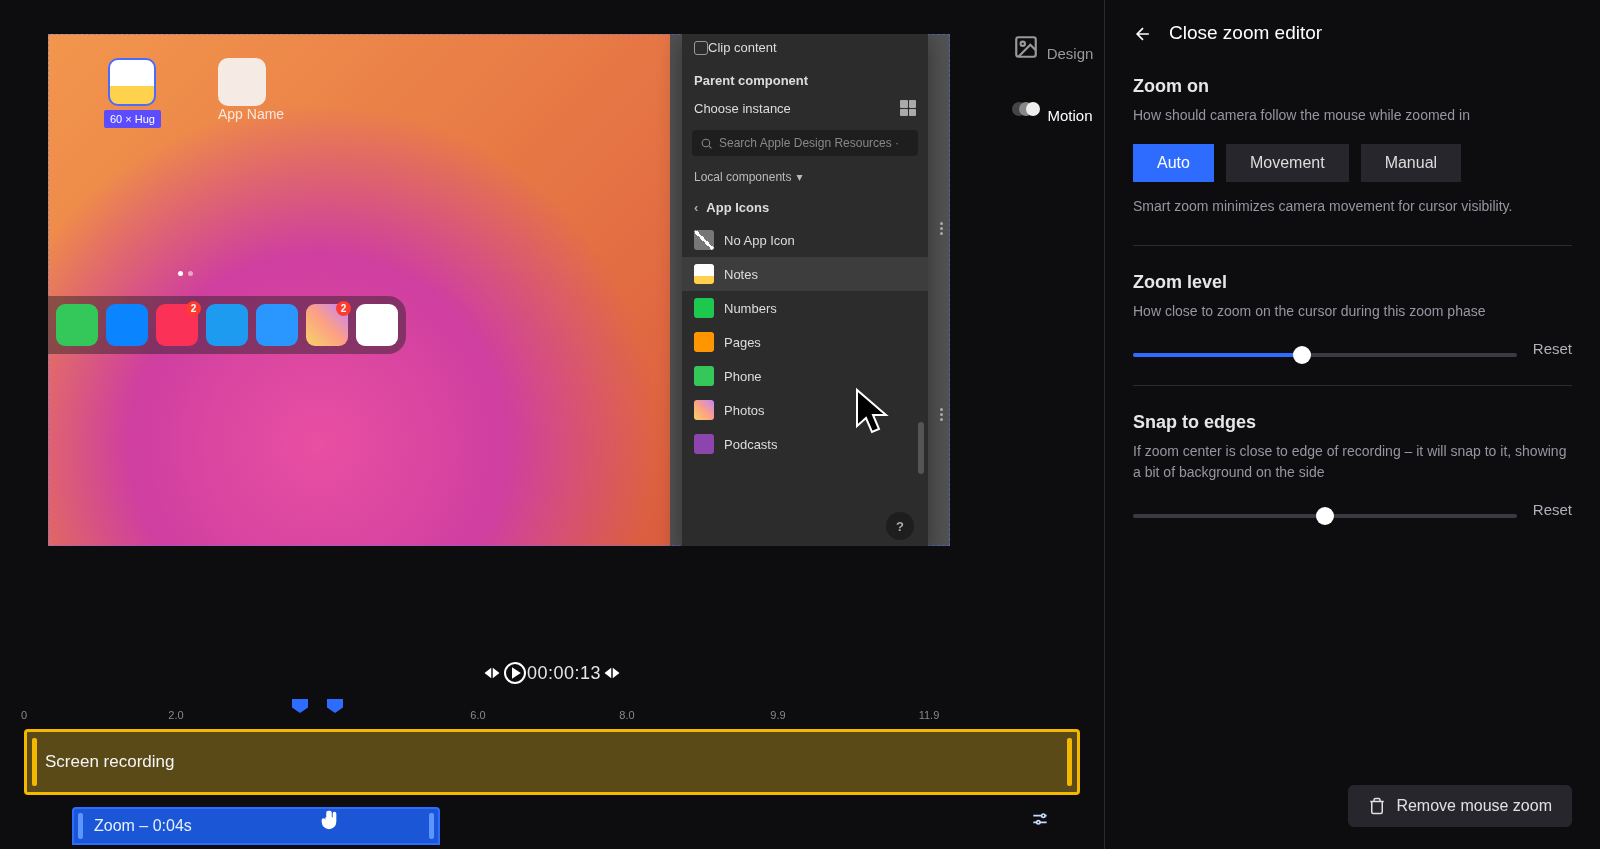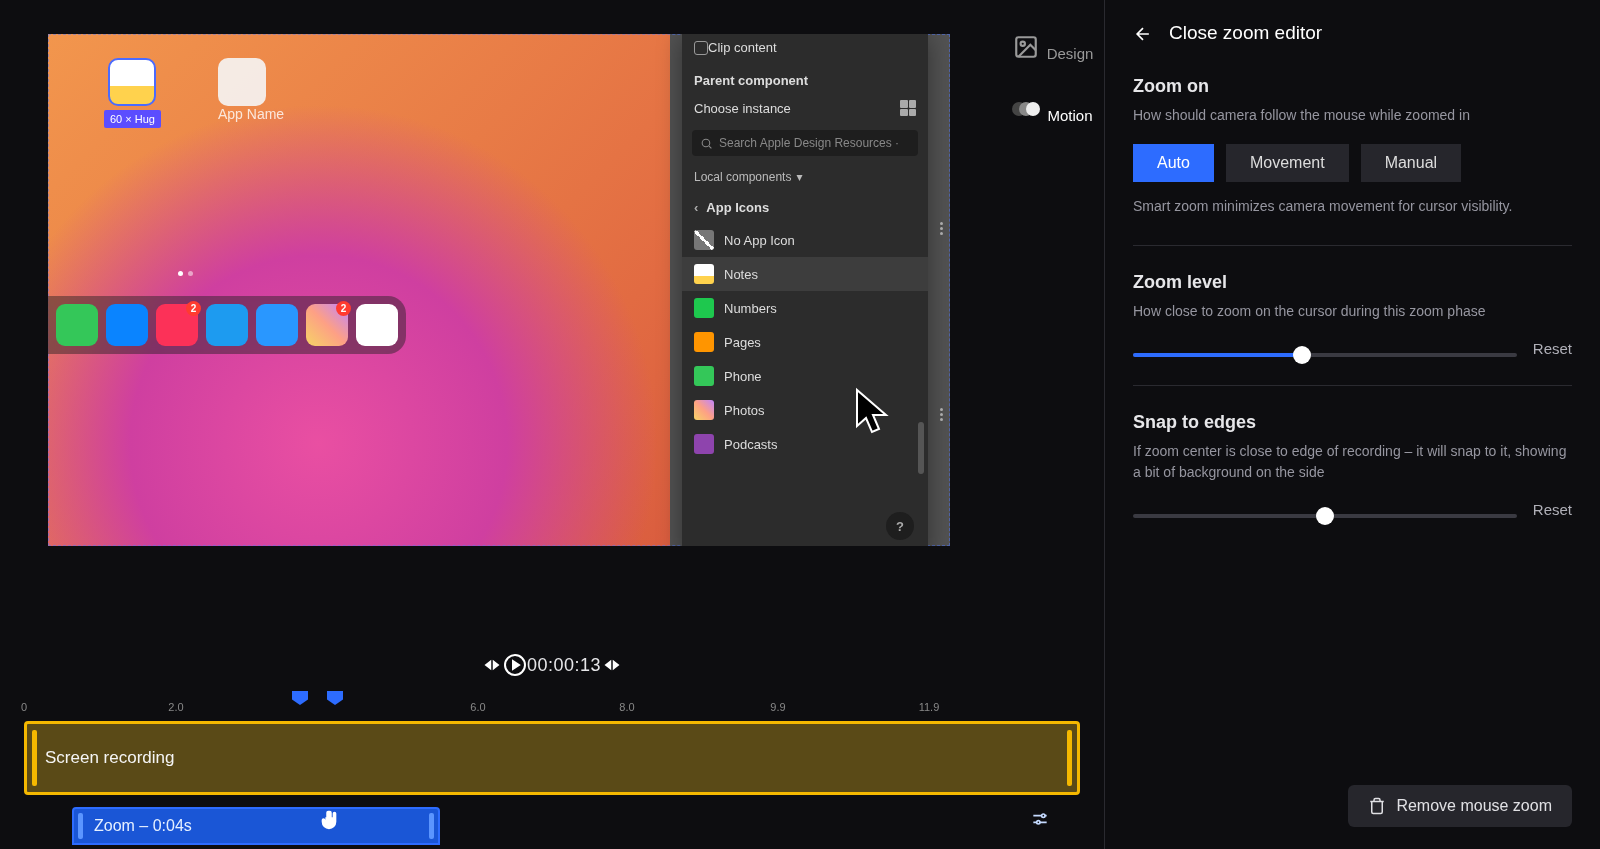--- a/index.html
+++ b/index.html
@@ -52,21 +52,21 @@
 .st-item.active{color:#fff}
 .st-icon{width:30px;height:30px;display:flex;align-items:center;justify-content:center}
 .player-bar{height:48px;display:flex;align-items:center;justify-content:center;padding-bottom:8px}
 .pb-btn{color:#fff;cursor:pointer;display:flex;align-items:center}
 .pb-time{font-size:18px;font-weight:500;letter-spacing:.5px}
 .timeline{padding:0 24px}
 .ruler{position:relative;height:28px;font-size:11px;color:#888}
 .ruler span{position:absolute;top:8px;transform:translateX(-50%)}
 .playhead{position:absolute;top:-2px;width:16px;height:14px;background:#2d6cff;clip-path:polygon(0 0,100% 0,100% 60%,50% 100%,0 60%)}
 .ph1{left:268px}.ph2{left:303px}
-.track{height:74px;border-radius:4px;display:flex;align-items:center;padding:0 18px;font-size:17px;position:relative;margin-bottom:12px}
+.track{height:66px;border-radius:4px;display:flex;align-items:center;padding:0 18px;font-size:17px;position:relative;margin-bottom:12px}
 .track.screen{background:#5a4a17;border:3px solid #f5b800;color:#f5f5f5}
 .track.screen .edge{position:absolute;top:6px;bottom:6px;width:5px;background:#f5b800;border-radius:2px}
 .track.screen .edge.l{left:5px}.track.screen .edge.r{right:5px}
 .zoom-wrap{position:relative;height:42px}
 .track.zoom{position:absolute;left:48px;width:368px;height:38px;background:#1a56d6;border:2px solid #2d6cff;color:#e6f0ff;border-radius:4px 4px 0 0;font-size:16px;padding:0 20px;display:flex;align-items:center;justify-content:space-between}
 .zoom-hand{position:absolute;left:294px;top:2px;z-index:3;color:#fff}
 .zoom-sliders{position:absolute;right:30px;top:2px;color:#c5daff}
 .track.zoom .zedge{position:absolute;top:4px;bottom:4px;width:5px;background:#5b95ff;border-radius:2px}
 .track.zoom .zedge.l{left:4px}.track.zoom .zedge.r{right:4px}
 .right-panel{width:496px;border-left:1px solid #2a2a30;padding:22px 28px;display:flex;flex-direction:column;overflow:hidden}

